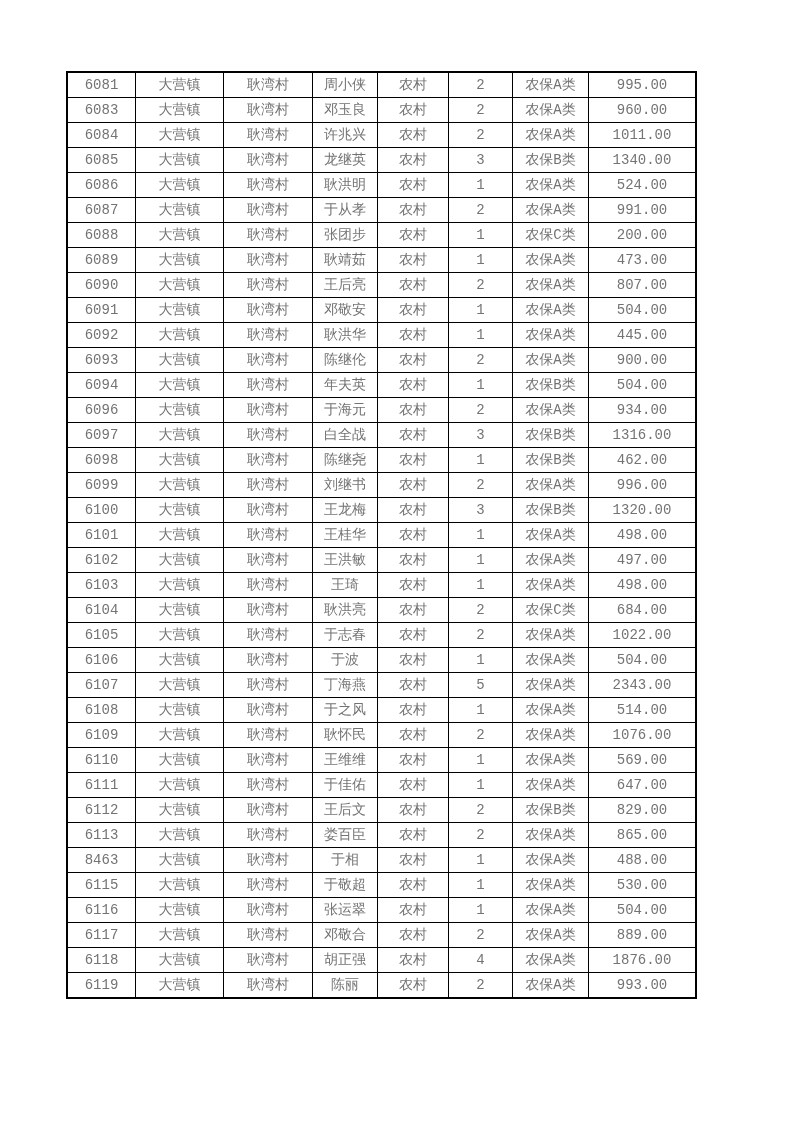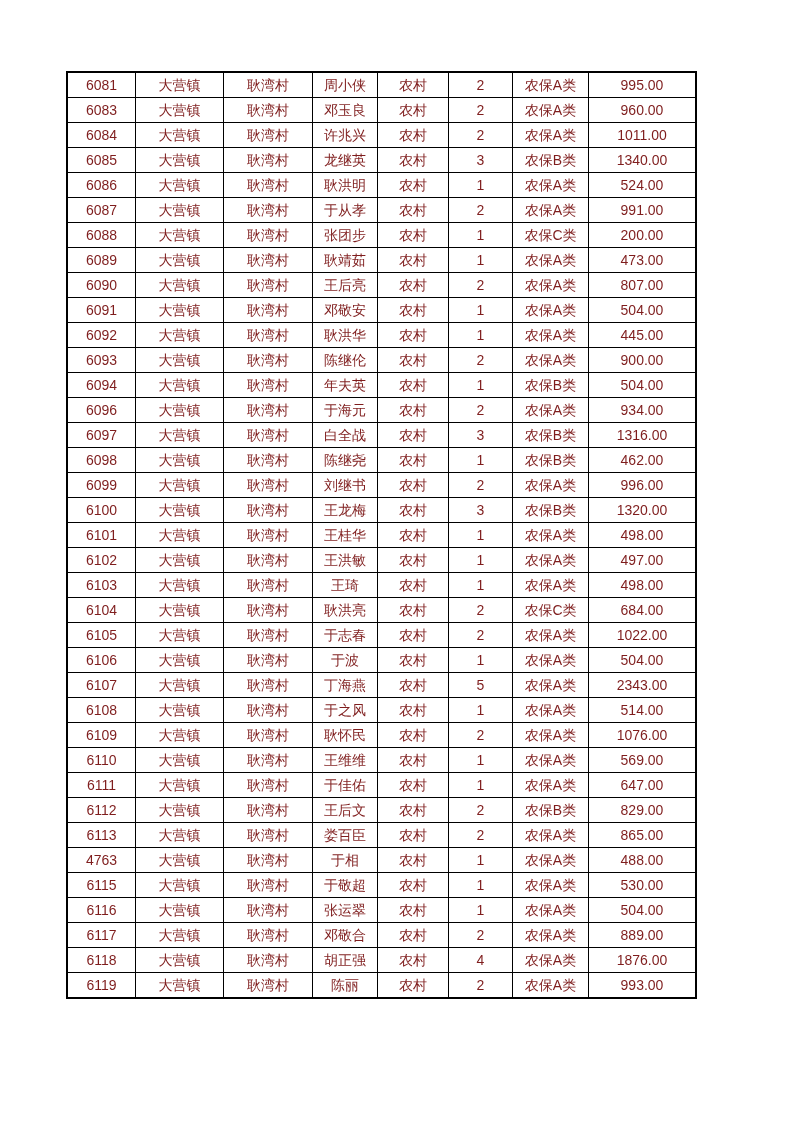--- a/index.html
+++ b/index.html
@@ -6,22 +6,22 @@
     margin: 0;
     padding: 0;
     background: #ffffff;
   }
   .page {
     position: relative;
     width: 793px;
     height: 1122px;
     background: #ffffff;
     overflow: hidden;
-    font-family: Liberation Sans, sans-serif;
-    color: #7f1d1d;
+    font-family: Liberation Mono, monospace;
+    color: #737373;
   }
   .data-table {
     position: absolute;
     left: 66px;
     top: 71px;
     border-collapse: collapse;
     table-layout: fixed;
     border: 2px solid #000000;
   }
   .data-table td {
@@ -364,21 +364,21 @@
           <td class="col-0">6113</td>
           <td class="col-1">大营镇</td>
           <td class="col-2">耿湾村</td>
           <td class="col-3">娄百臣</td>
           <td class="col-4">农村</td>
           <td class="col-5">2</td>
           <td class="col-6">农保A类</td>
           <td class="col-7">865.00</td>
         </tr>
         <tr>
-          <td class="col-0">4763</td>
+          <td class="col-0">8463</td>
           <td class="col-1">大营镇</td>
           <td class="col-2">耿湾村</td>
           <td class="col-3">于相</td>
           <td class="col-4">农村</td>
           <td class="col-5">1</td>
           <td class="col-6">农保A类</td>
           <td class="col-7">488.00</td>
         </tr>
         <tr>
           <td class="col-0">6115</td>

